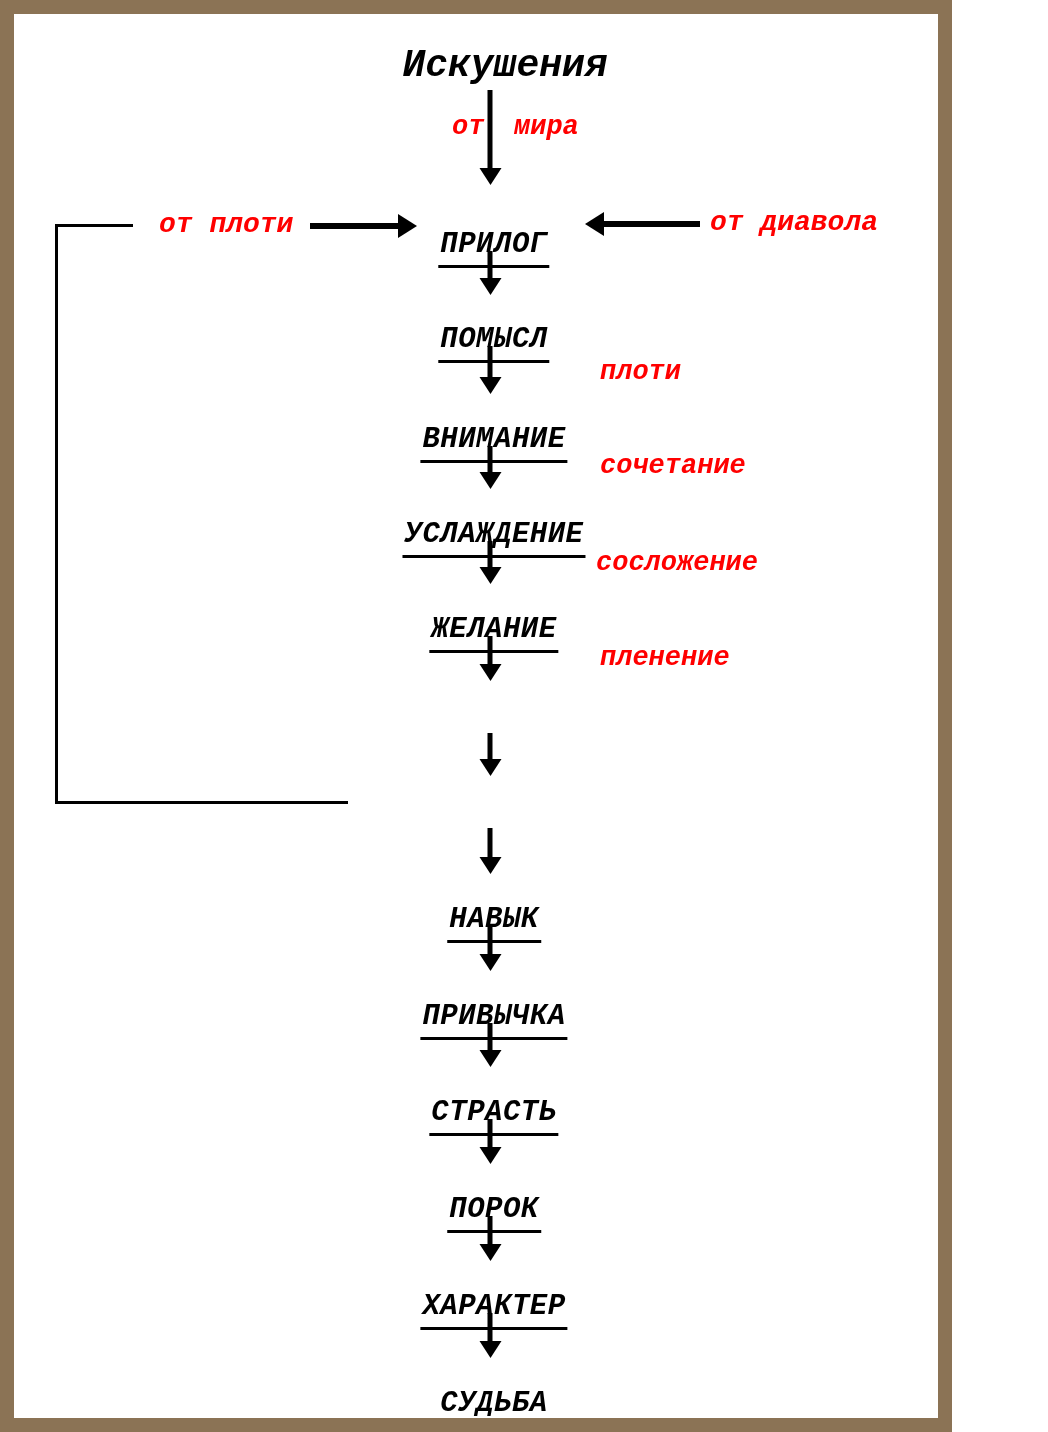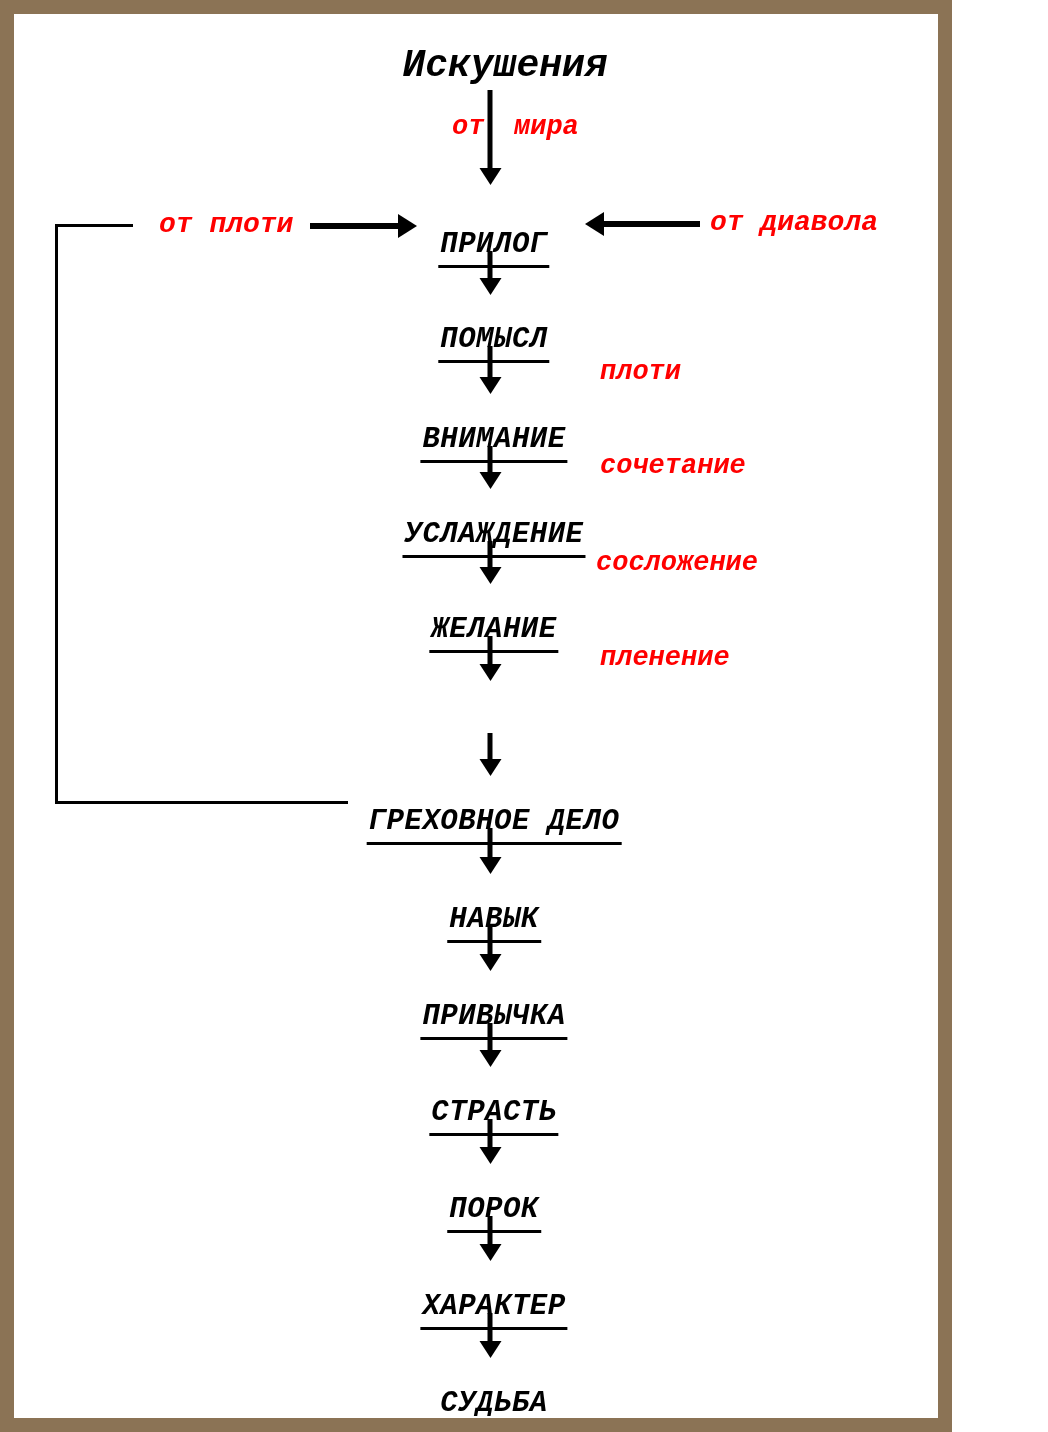--- a/index.html
+++ b/index.html
@@ -125,21 +125,20 @@
   <div class="node n2">ВНИМАНИЕ</div>
   <div class="varrow a3"></div>
   <div class="redlabel t1">сочетание</div>
   <div class="node n3">УСЛАЖДЕНИЕ</div>
   <div class="varrow a4"></div>
   <div class="redlabel t2">сосложение</div>
   <div class="node n4">ЖЕЛАНИЕ</div>
   <div class="varrow a5"></div>
   <div class="redlabel t3">пленение</div>
   <div class="varrow a6"></div>
-  <div class="node n6">ГРЕХОВНОЕ ДЕЛО</div>
   <div class="varrow a7"></div>
   <div class="node n7">НАВЫК</div>
   <div class="varrow a8"></div>
   <div class="node n8">ПРИВЫЧКА</div>
   <div class="varrow a9"></div>
   <div class="node n9">СТРАСТЬ</div>
   <div class="varrow a10"></div>
   <div class="node n10">ПОРОК</div>
   <div class="varrow a11"></div>
   <div class="node n11">ХАРАКТЕР</div>

